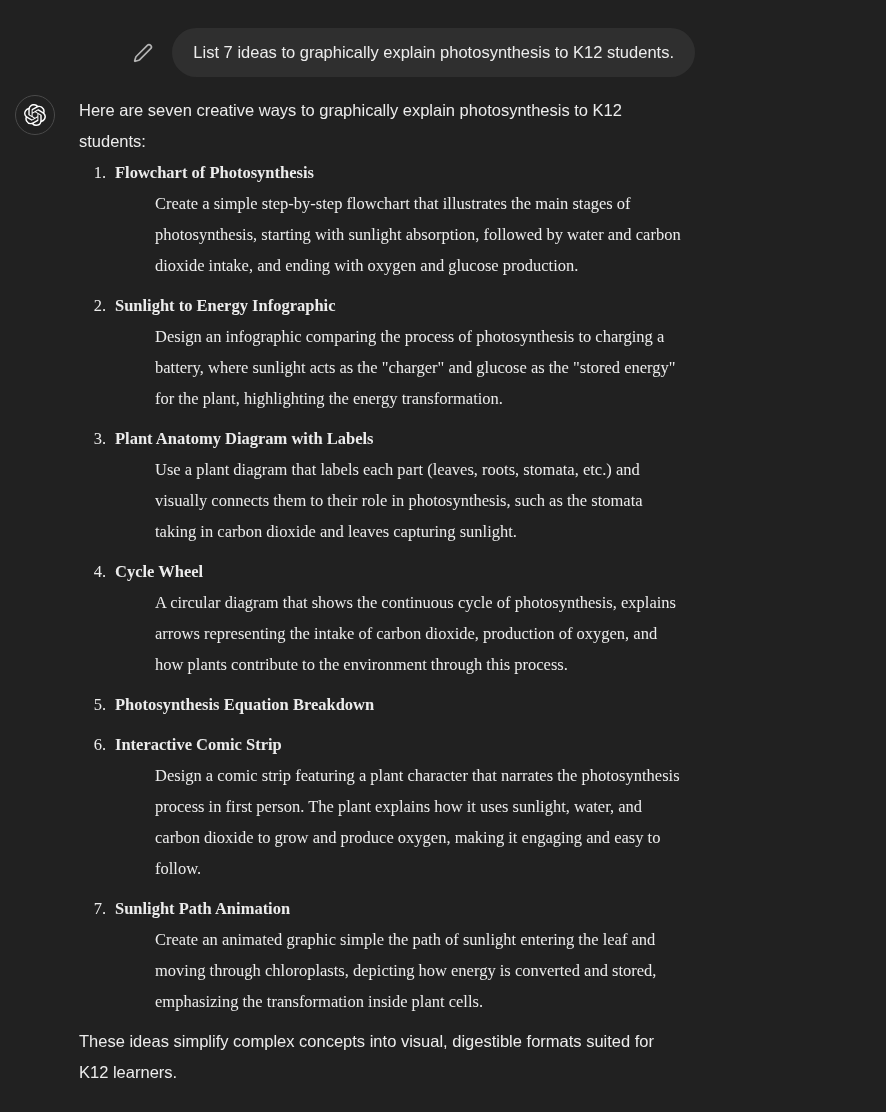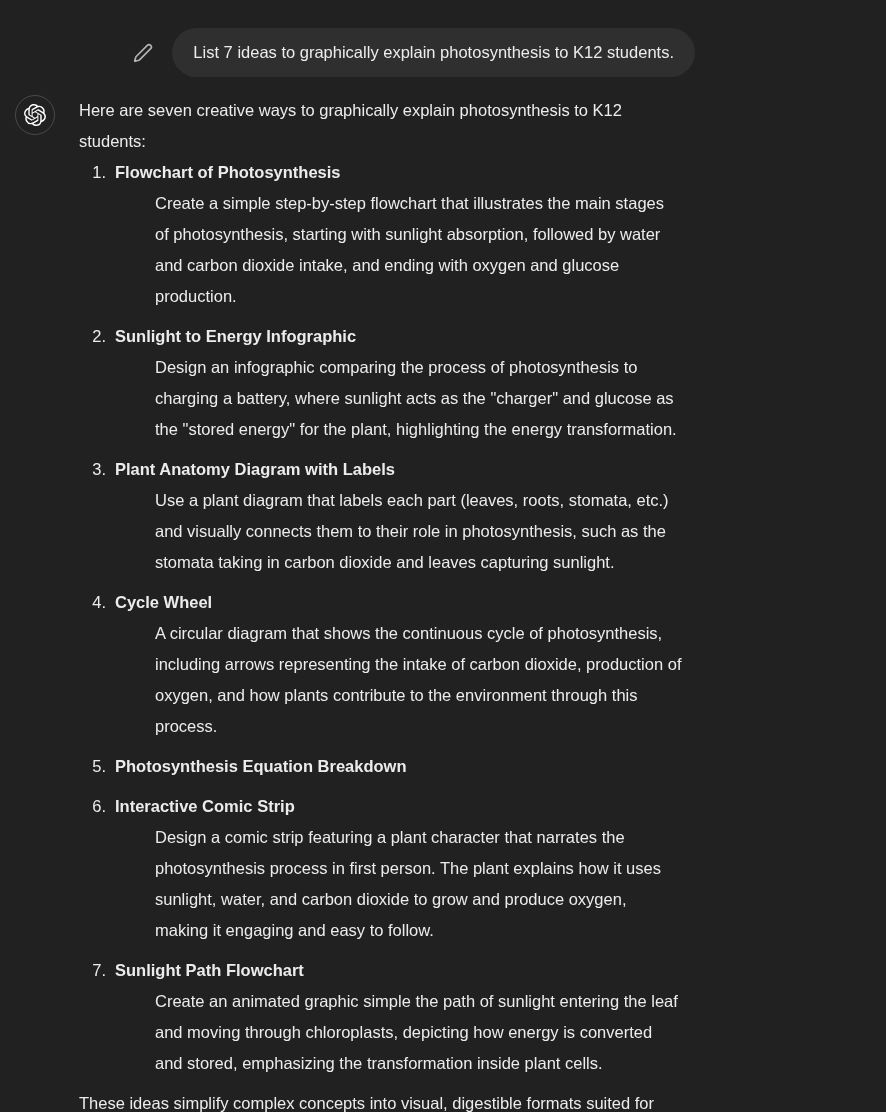--- a/index.html
+++ b/index.html
@@ -77,20 +77,21 @@
 
   ol.idea-list {
     list-style: none;
     padding-left: 36px;
     counter-reset: idea;
   }
   ol.idea-list > li {
     position: relative;
     counter-increment: idea;
     margin-bottom: 9px;
+    font-family: Liberation Serif, serif;
   }
   ol.idea-list > li::before {
     content: counter(idea) ".";
     position: absolute;
     left: -36px;
     width: 27px;
     text-align: right;
     color: #ececec;
   }
   .item-title { font-weight: 700; }
@@ -136,31 +137,31 @@
         <li>
           <div class="item-title">Sunlight to Energy Infographic</div>
           <div class="item-desc">Design an infographic comparing the process of photosynthesis to charging a battery, where sunlight acts as the "charger" and glucose as the "stored energy" for the plant, highlighting the energy transformation.</div>
         </li>
         <li>
           <div class="item-title">Plant Anatomy Diagram with Labels</div>
           <div class="item-desc">Use a plant diagram that labels each part (leaves, roots, stomata, etc.) and visually connects them to their role in photosynthesis, such as the stomata taking in carbon dioxide and leaves capturing sunlight.</div>
         </li>
         <li>
           <div class="item-title">Cycle Wheel</div>
-          <div class="item-desc">A circular diagram that shows the continuous cycle of photosynthesis, including arrows representing the intake of carbon dioxide, production of oxygen, and how plants contribute to the environment through this process.</div>
+          <div class="item-desc">A circular diagram that shows the continuous cycle of photosynthesis, explains arrows representing the intake of carbon dioxide, production of oxygen, and how plants contribute to the environment through this process.</div>
         </li>
         <li>
           <div class="item-title">Photosynthesis Equation Breakdown</div>
         </li>
         <li>
           <div class="item-title">Interactive Comic Strip</div>
           <div class="item-desc">Design a comic strip featuring a plant character that narrates the photosynthesis process in first person. The plant explains how it uses sunlight, water, and carbon dioxide to grow and produce oxygen, making it engaging and easy to follow.</div>
         </li>
         <li>
-          <div class="item-title">Sunlight Path Flowchart</div>
+          <div class="item-title">Sunlight Path Animation</div>
           <div class="item-desc">Create an animated graphic simple the path of sunlight entering the leaf and moving through chloroplasts, depicting how energy is converted and stored, emphasizing the transformation inside plant cells.</div>
         </li>
       </ol>
 
       <p class="closing">These ideas simplify complex concepts into visual, digestible formats suited for K12 learners.</p>
     </div>
   </div>
 
 </div>
 

